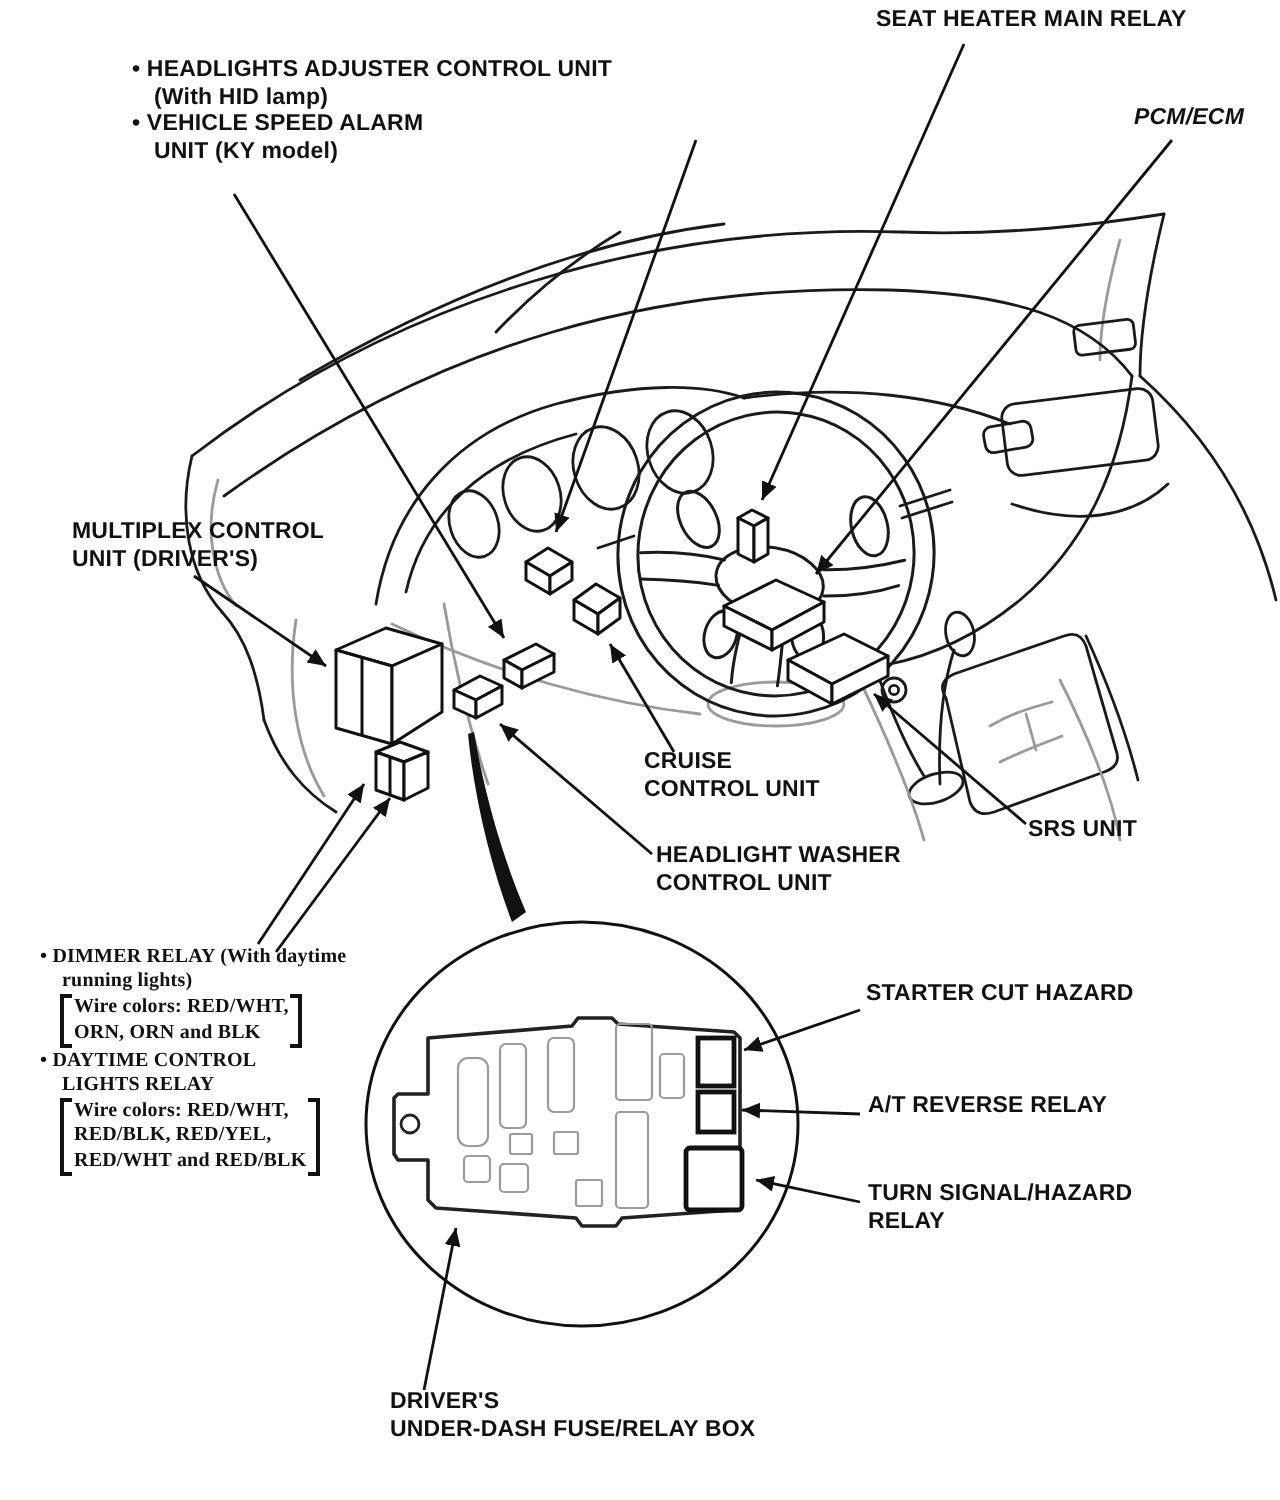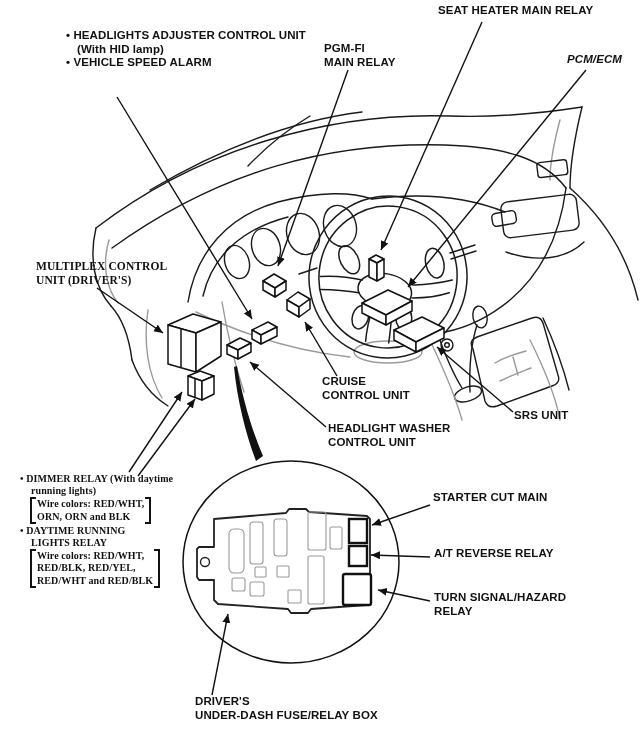--- a/index.html
+++ b/index.html
@@ -186,36 +186,33 @@
     <path d="M430,557 L371,555" marker-end="url(#arr)"></path>
     <path d="M430,601 L378,590" marker-end="url(#arr)"></path>
     <path d="M212,695 L228,614" marker-end="url(#arr)"></path>
   </g>
 </svg>
 
 <div class="lbl" style="left:66px;top:29px;">
   <div>• HEADLIGHTS ADJUSTER CONTROL UNIT</div>
   <div class="ind">(With HID lamp)</div>
   <div>• VEHICLE SPEED ALARM</div>
+  <div class="ind">UNIT (KY model)</div>
 </div>
 
 <div class="lbl" style="left:438px;top:4px;">
   <div>SEAT HEATER MAIN RELAY</div>
 </div>
 
-<div class="lbl" style="left:324px;top:42px;">
-  <div>PGM-FI</div>
-  <div>MAIN RELAY</div>
-</div>
 
 <div class="lbl" style="left:567px;top:53px;font-style:italic;">
   <div>PCM/ECM</div>
 </div>
 
-<div class="lbl" style="left:36px;top:260px;font-family:Liberation Serif, serif;">
+<div class="lbl" style="left:36px;top:260px;">
   <div>MULTIPLEX CONTROL</div>
   <div>UNIT (DRIVER'S)</div>
 </div>
 
 <div class="lbl" style="left:322px;top:375px;">
   <div>CRUISE</div>
   <div>CONTROL UNIT</div>
 </div>
 
 <div class="lbl" style="left:328px;top:422px;">
@@ -227,31 +224,31 @@
   <div>SRS UNIT</div>
 </div>
 
 <div class="lbl small" style="left:20px;top:473px;font-family:Liberation Serif, serif;">
   <div>• DIMMER RELAY (With daytime</div>
   <div class="ind">running lights)</div>
   <div class="bracket">
     <div>Wire colors: RED/WHT,</div>
     <div>ORN, ORN and BLK</div>
   </div>
-  <div>• DAYTIME RUNNING</div>
+  <div>• DAYTIME CONTROL</div>
   <div class="ind">LIGHTS RELAY</div>
   <div class="bracket">
     <div>Wire colors: RED/WHT,</div>
     <div>RED/BLK, RED/YEL,</div>
     <div>RED/WHT and RED/BLK</div>
   </div>
 </div>
 
 <div class="lbl" style="left:433px;top:491px;">
-  <div>STARTER CUT MAIN</div>
+  <div>STARTER CUT HAZARD</div>
 </div>
 
 <div class="lbl" style="left:434px;top:547px;">
   <div>A/T REVERSE RELAY</div>
 </div>
 
 <div class="lbl" style="left:434px;top:591px;">
   <div>TURN SIGNAL/HAZARD</div>
   <div>RELAY</div>
 </div>

